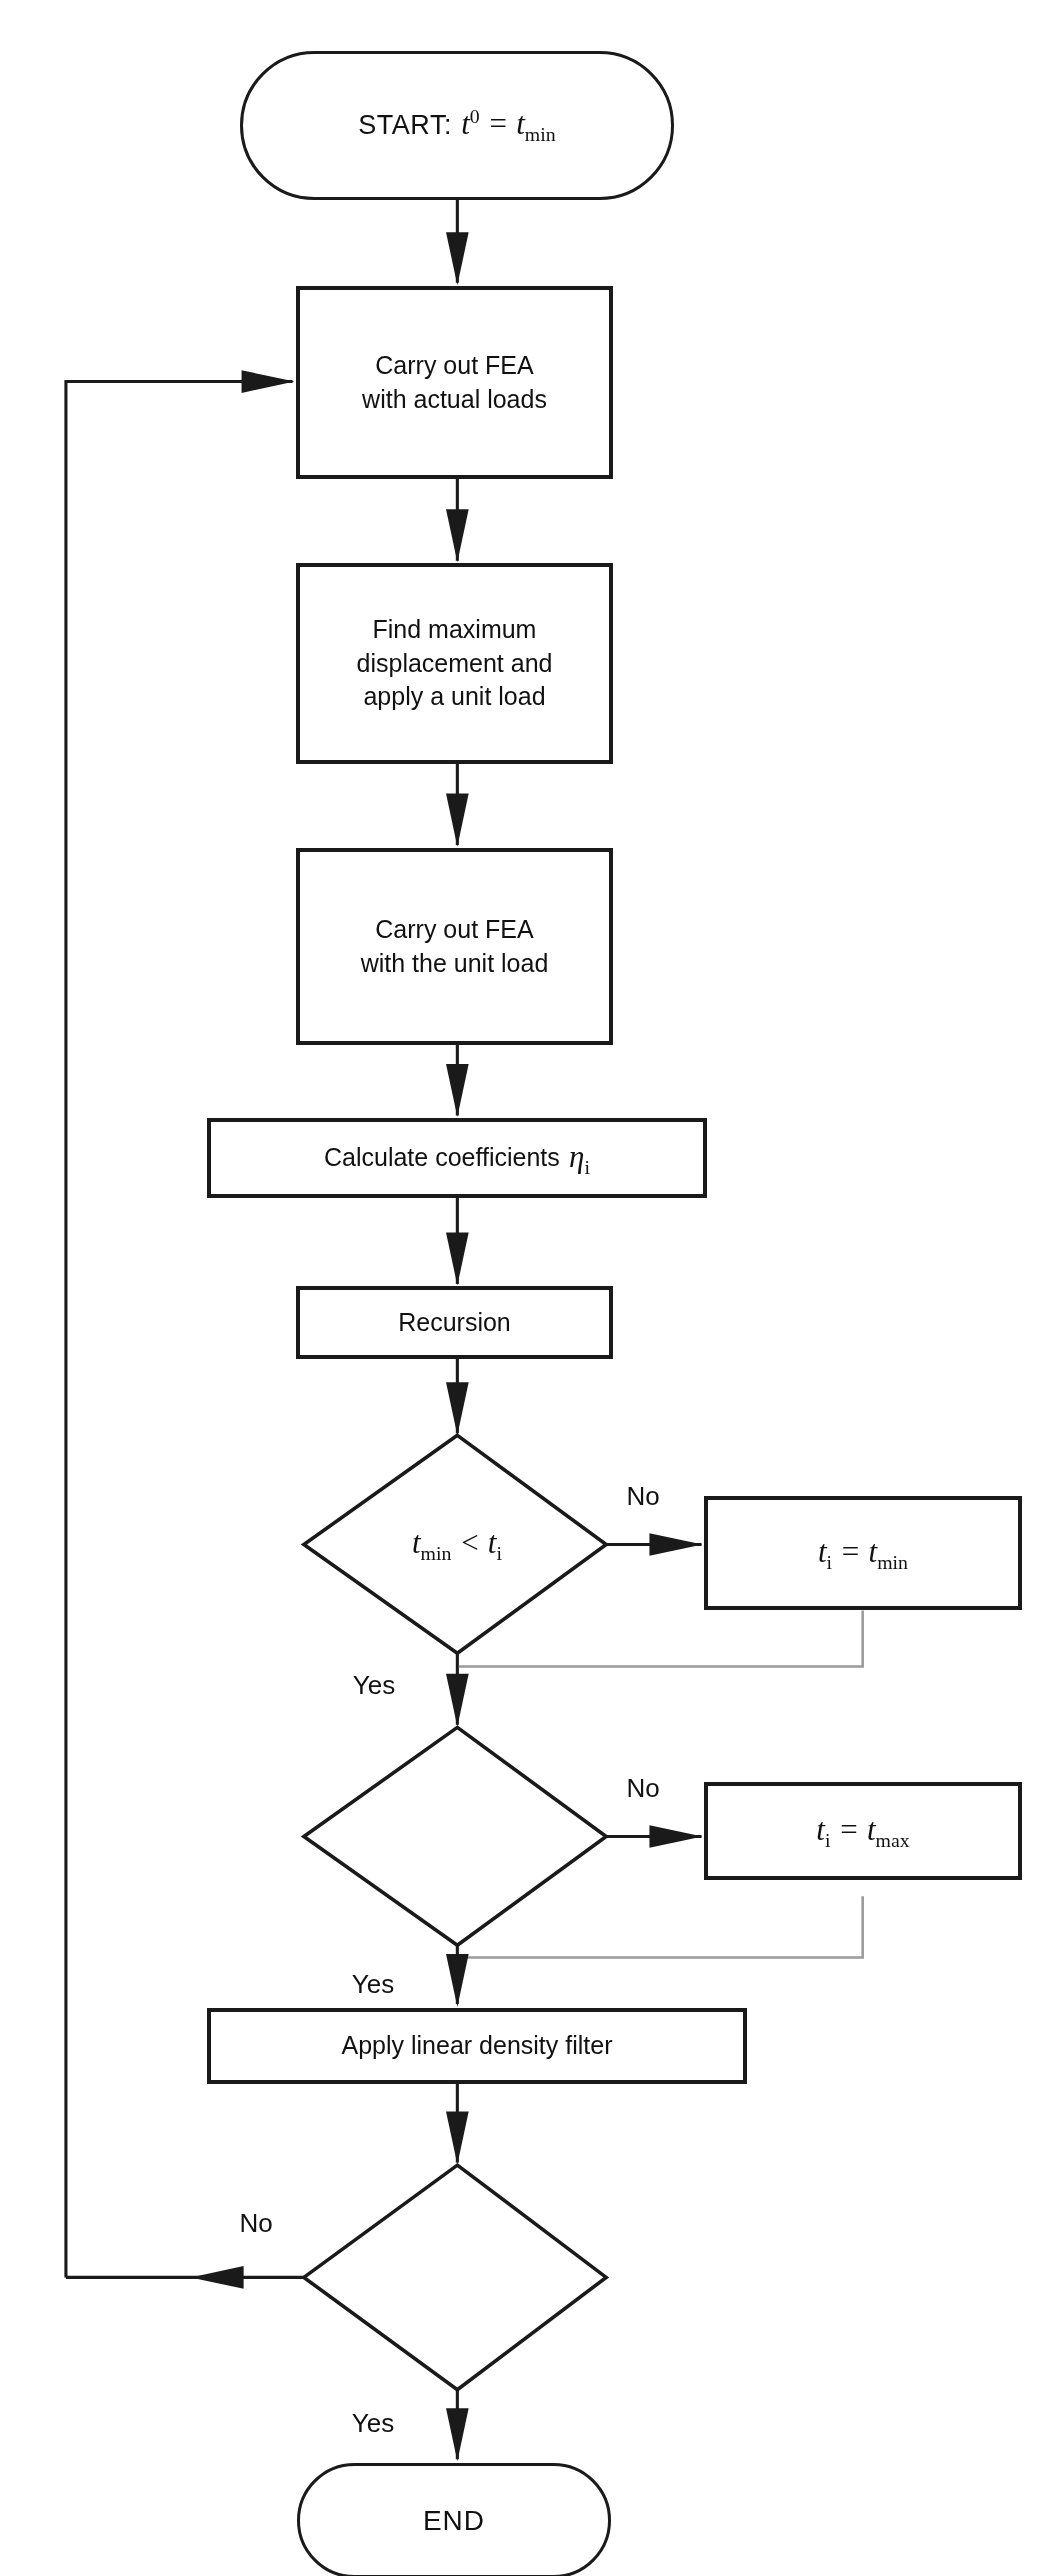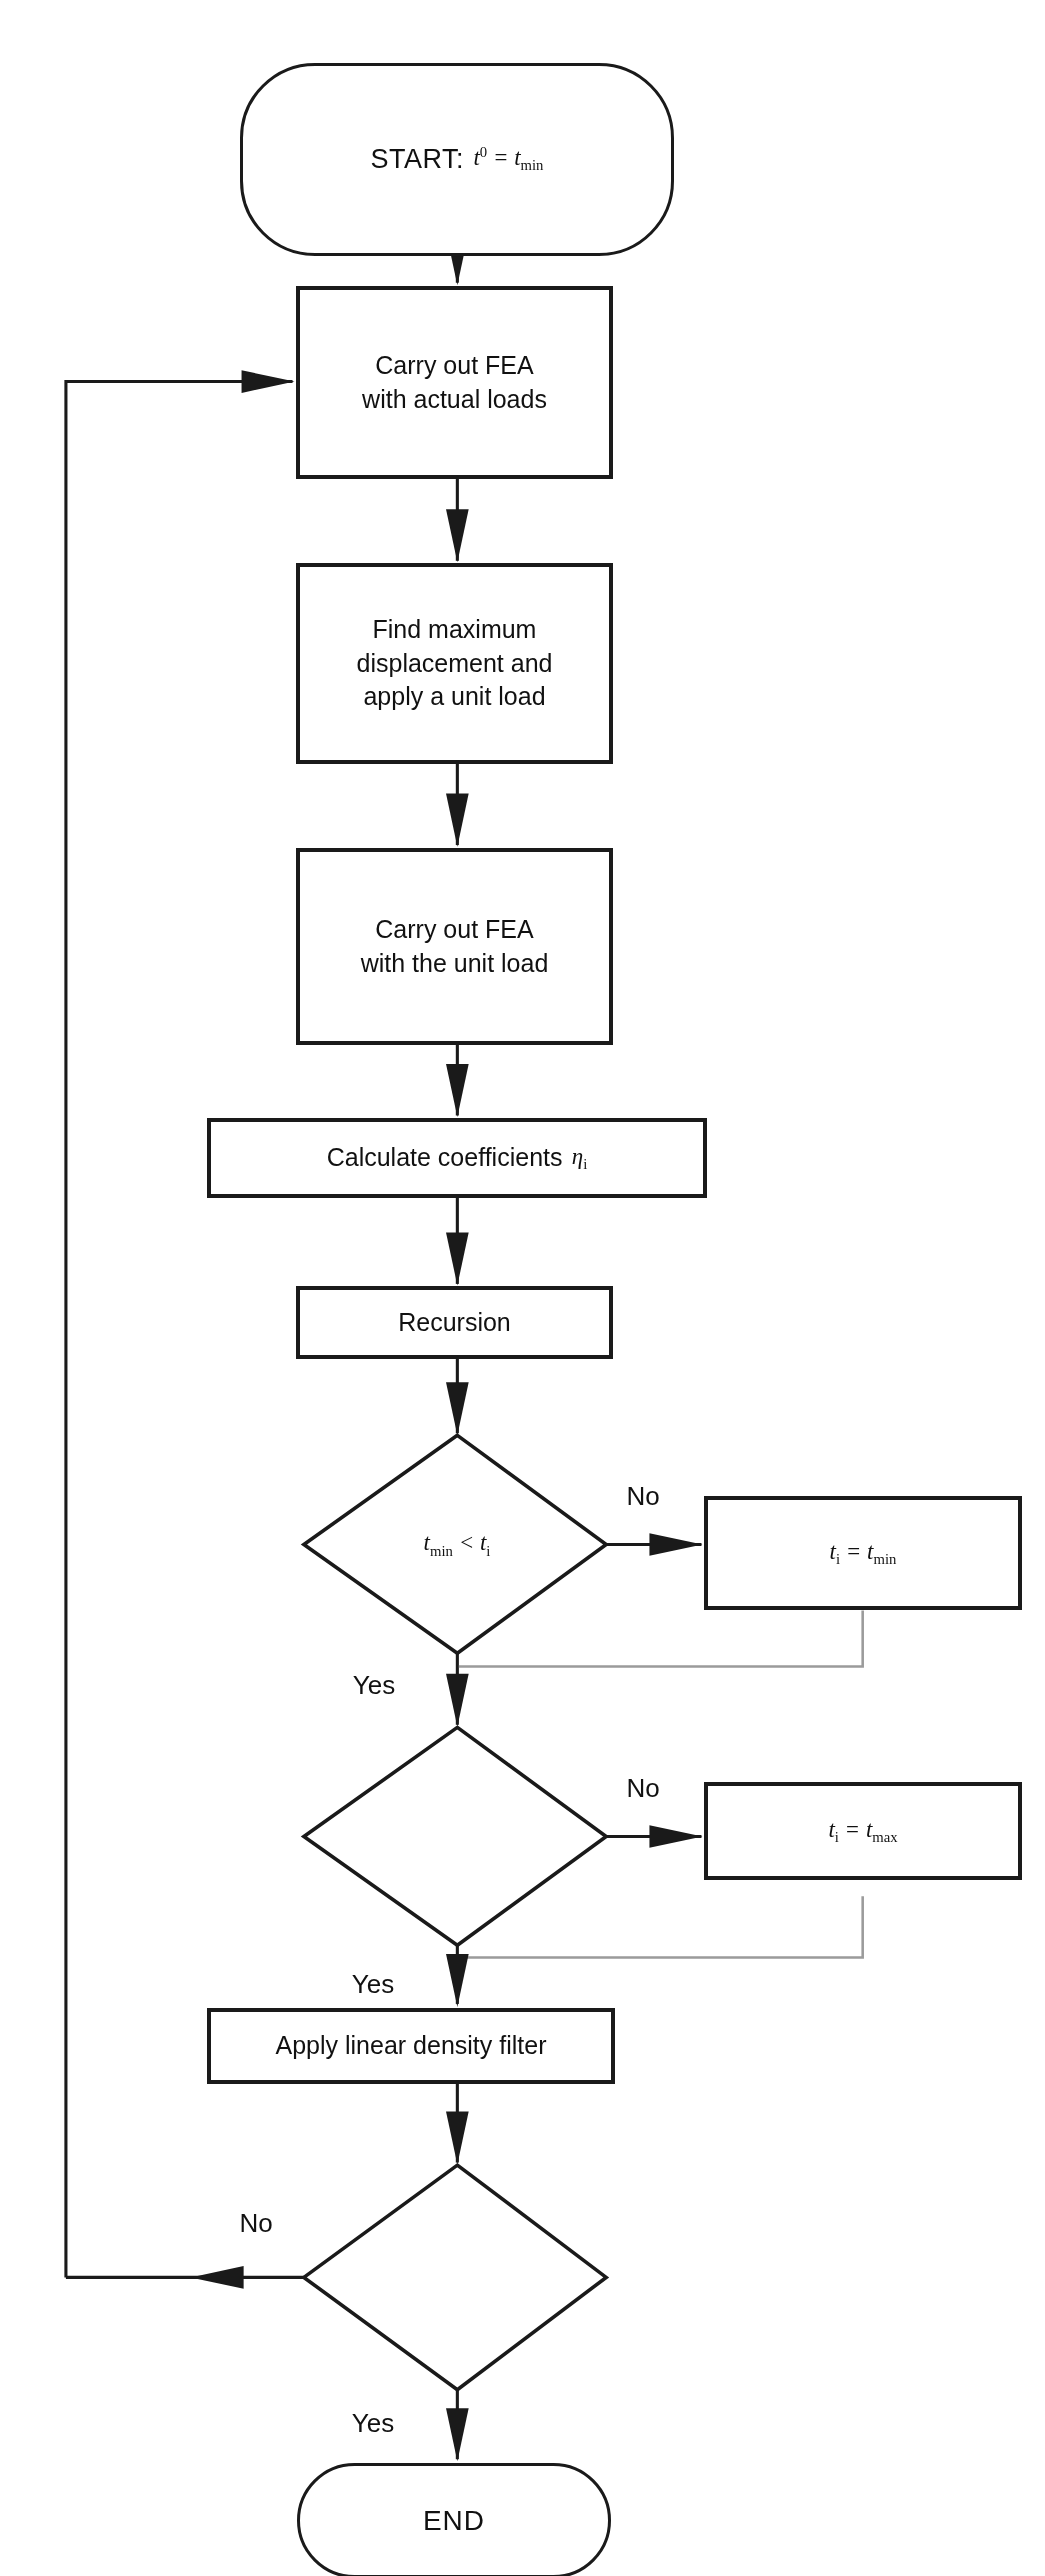--- a/index.html
+++ b/index.html
@@ -10,21 +10,21 @@
   .connector-layer { position:absolute; left:0; top:0; z-index:1; }
   .node {
     position:absolute; z-index:2; box-sizing:border-box; background:#ffffff;
     display:flex; flex-direction:column; align-items:center; justify-content:center;
     text-align:center;
   }
   .process   { border:4.6px solid #1a1a1a; font-size:25px; line-height:1.34; }
   .terminator{ border:3.6px solid #1a1a1a; }
   .node .line { display:block; }
   .math {
-    font-family:"Liberation Serif", serif; font-style:italic; font-size:23px;
+    font-family:"Liberation Serif", serif; font-style:italic; font-size:31px;
   }
   .math sub, .math sup { font-style:normal; font-size:64%; }
   .math sub { vertical-align:-0.35em; }
   .math sup { vertical-align:0.55em; }
   .inline-row { display:flex; flex-direction:row; align-items:center; justify-content:center; }
   .inline-row .math { margin-left:9.3px; }
   .start-prefix { font-size:27px; letter-spacing:0.5px; }
   .end-label { font-size:28px; letter-spacing:1px; }
   .diamond-label {
     position:absolute; z-index:3; transform:translate(-50%,-50%);
@@ -80,21 +80,21 @@
       <polygon points="888,4778 866,4675 910,4675"></polygon>
     </g>
 
     <g fill="#ffffff" stroke="#1a1a1a" stroke-width="7">
       <polygon points="888,2786 1177,2998 888,3209 590,2998"></polygon>
       <polygon points="888,3353 1177,3565 888,3776 590,3565"></polygon>
       <polygon points="888,4203 1177,4421 888,4639 590,4421"></polygon>
     </g>
   </svg>
 
-  <div class="node terminator inline-row" style="left:240px; top:51px; width:434px; height:193px; border-radius:75px;margin-top:12px;">
+  <div class="node terminator inline-row" style="left:240px; top:51px; width:434px; height:149px; border-radius:75px;">
     <span class="start-prefix">START:</span>
     <span class="math">t<sup>0</sup> = t<sub>min</sub></span>
   </div>
 
   <div class="node process" style="left:296px; top:286px; width:317px; height:193px;">
     <span class="line">Carry out FEA</span>
     <span class="line">with actual loads</span>
   </div>
 
   <div class="node process" style="left:296px; top:563px; width:317px; height:201px;">
@@ -121,21 +121,21 @@
 
   <div class="node process" style="left:704px; top:1496px; width:318px; height:114px;">
     <span class="math">t<sub>i</sub> = t<sub>min</sub></span>
   </div>
 
 
   <div class="node process" style="left:704px; top:1782px; width:318px; height:98px;">
     <span class="math">t<sub>i</sub> = t<sub>max</sub></span>
   </div>
 
-  <div class="node process" style="left:207px; top:2008px; width:408px; height:76px;">
+  <div class="node process" style="left:207px; top:2008px; width:540px; height:76px;">
     <span>Apply linear density filter</span>
   </div>
 
 
   <div class="node terminator" style="left:297px; top:2463px; width:314px; height:115px; border-radius:58px;">
     <span class="end-label">END</span>
   </div>
 
   <div class="edge-label" style="left:643px; top:1496px;">No</div>
 

